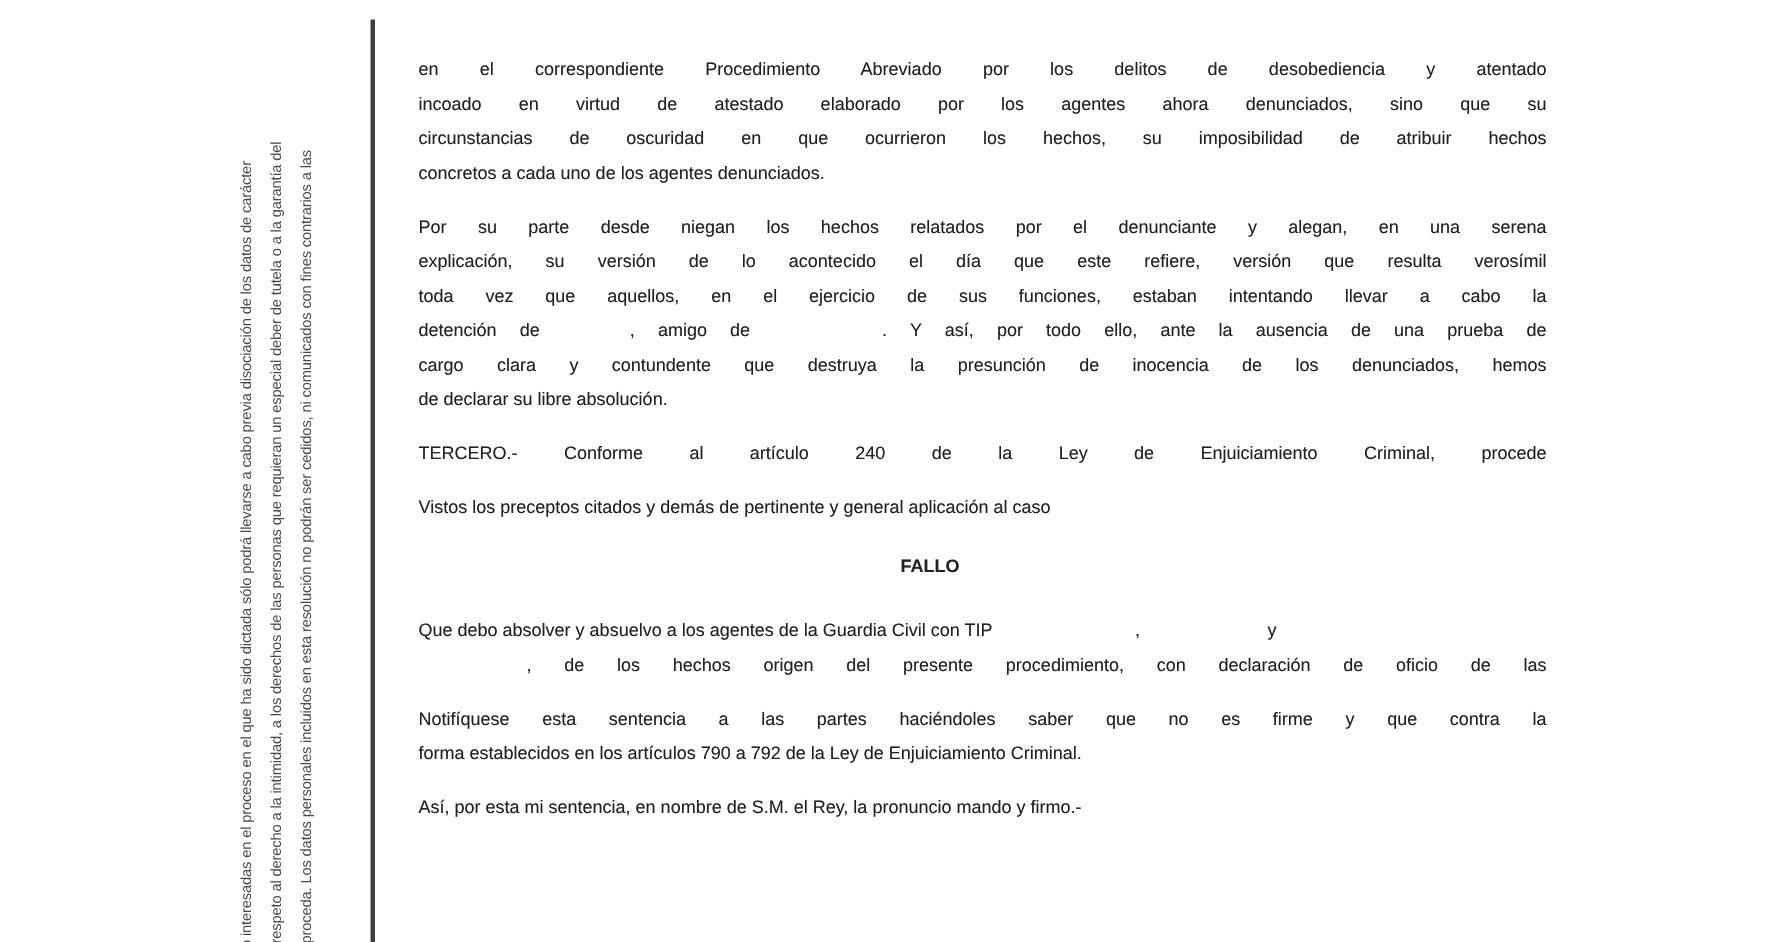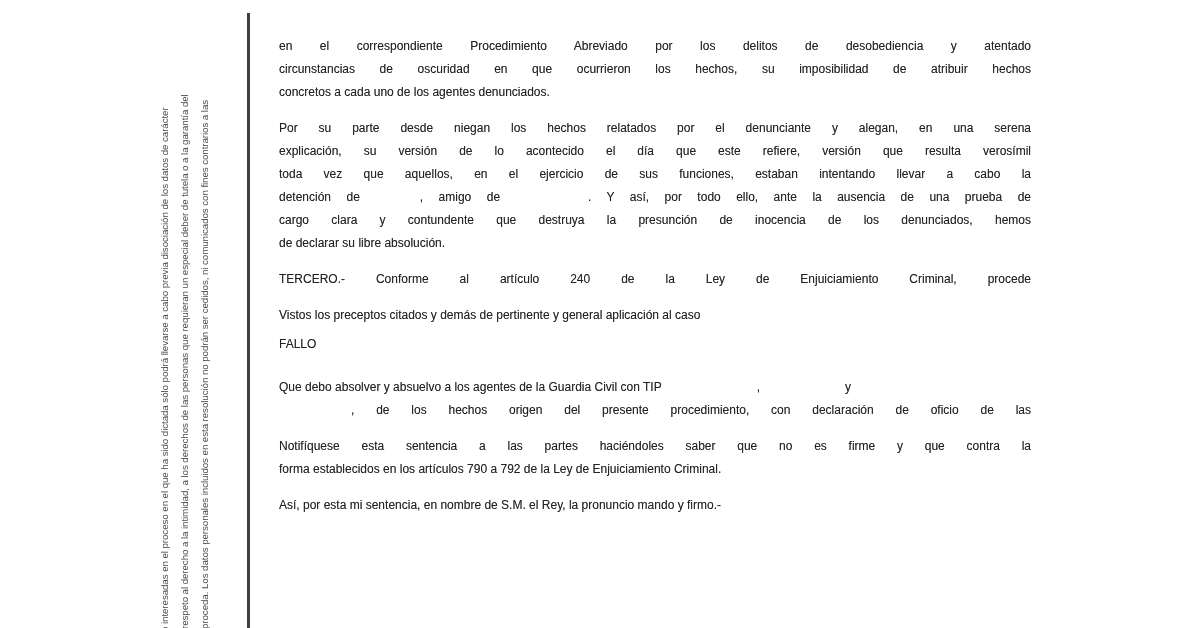--- a/index.html
+++ b/index.html
@@ -48,24 +48,24 @@
   .content {
     position: absolute;
     left: 279px; top: 35px;
     width: 752px;
     font-size: 12px;
     line-height: 23px;
     color: #222222;
     text-shadow: 0 0 0.4px rgba(34,34,34,0.4);
   }
   .para { margin: 0 0 13px 0; }
-  .content .para:nth-child(4) { margin-bottom: 6px; }  
+  .content .para:nth-child(4) { margin-bottom: 16px; }  
   .para.heading {
-    font-weight: 400;
-    text-align: left;
+    font-weight: 700;
+    text-align: center;
     padding-right: 70px;   
     margin: 0 0 20px 0;
   }
   .line { min-height: 23px; }
   .line.just {
     text-align: justify;
     text-align-last: justify;
   }
   .gap {
     display: inline-block;
@@ -84,20 +84,21 @@
       <span class="mline">respeto al derecho a la intimidad, a los derechos de las personas que requieran un especial deber de tutela o a la garantía del</span>
       <span class="mline">proceda. Los datos personales incluidos en esta resolución no podrán ser cedidos, ni comunicados con fines contrarios a las</span>
     </div>
   </div>
 
   <div class="vrule"></div>
 
   <div class="content" id="doc-body">
       <div class="para">
         <div class="line just">en el correspondiente Procedimiento Abreviado por los delitos de desobediencia y atentado</div>
+        <div class="line just">incoado en virtud de atestado elaborado por los agentes ahora denunciados, sino que su</div>
         <div class="line just">circunstancias de oscuridad en que ocurrieron los hechos, su imposibilidad de atribuir hechos</div>
         <div class="line">concretos a cada uno de los agentes denunciados.</div>
       </div>
       <div class="para">
         <div class="line just">Por su parte desde niegan los hechos relatados por el denunciante y alegan, en una serena</div>
         <div class="line just">explicación, su versión de lo acontecido el día que este refiere, versión que resulta verosímil</div>
         <div class="line just">toda vez que aquellos, en el ejercicio de sus funciones, estaban intentando llevar a cabo la</div>
         <div class="line just">detención de<span class="gap" style="width: 60px;"></span>, amigo de<span class="gap" style="width: 88px;"></span>. Y así, por todo ello, ante la ausencia de una prueba de</div>
         <div class="line just">cargo clara y contundente que destruya la presunción de inocencia de los denunciados, hemos</div>
         <div class="line">de declarar su libre absolución.</div>

